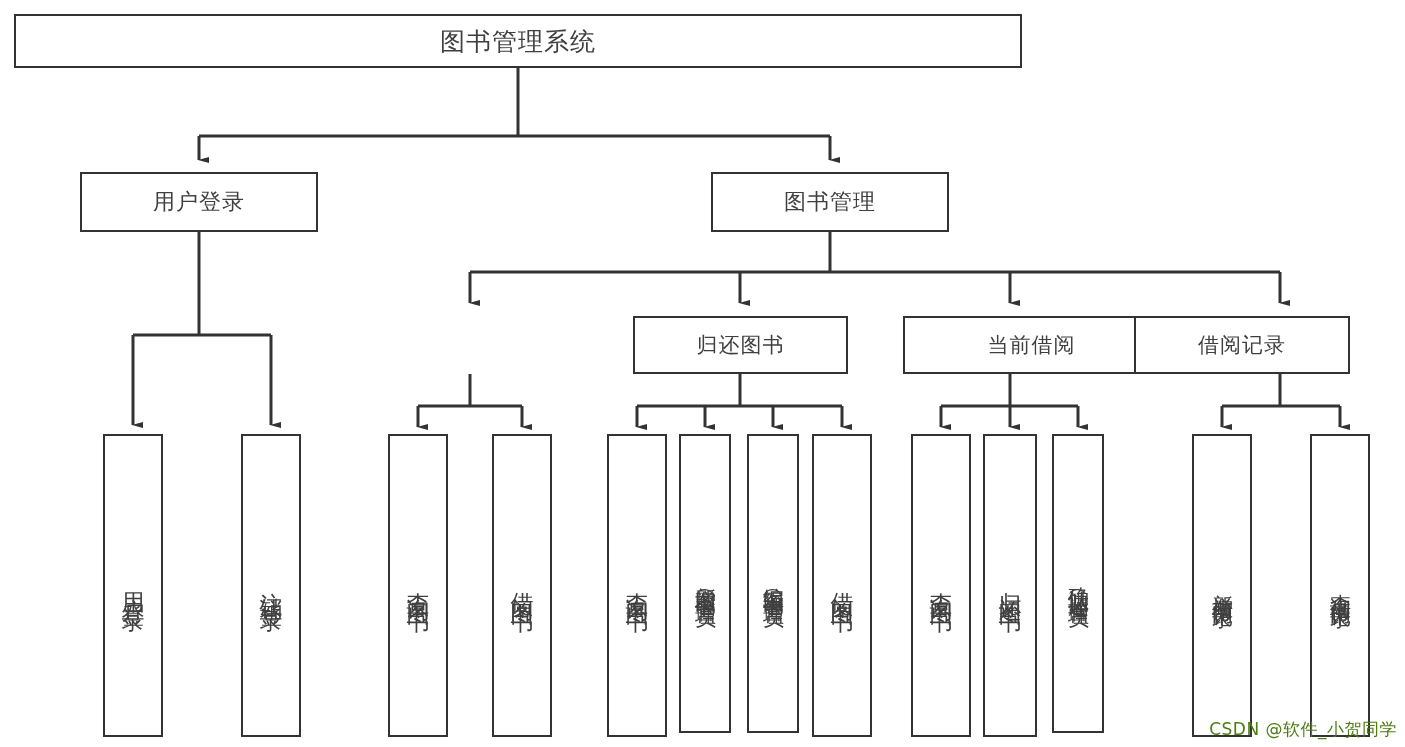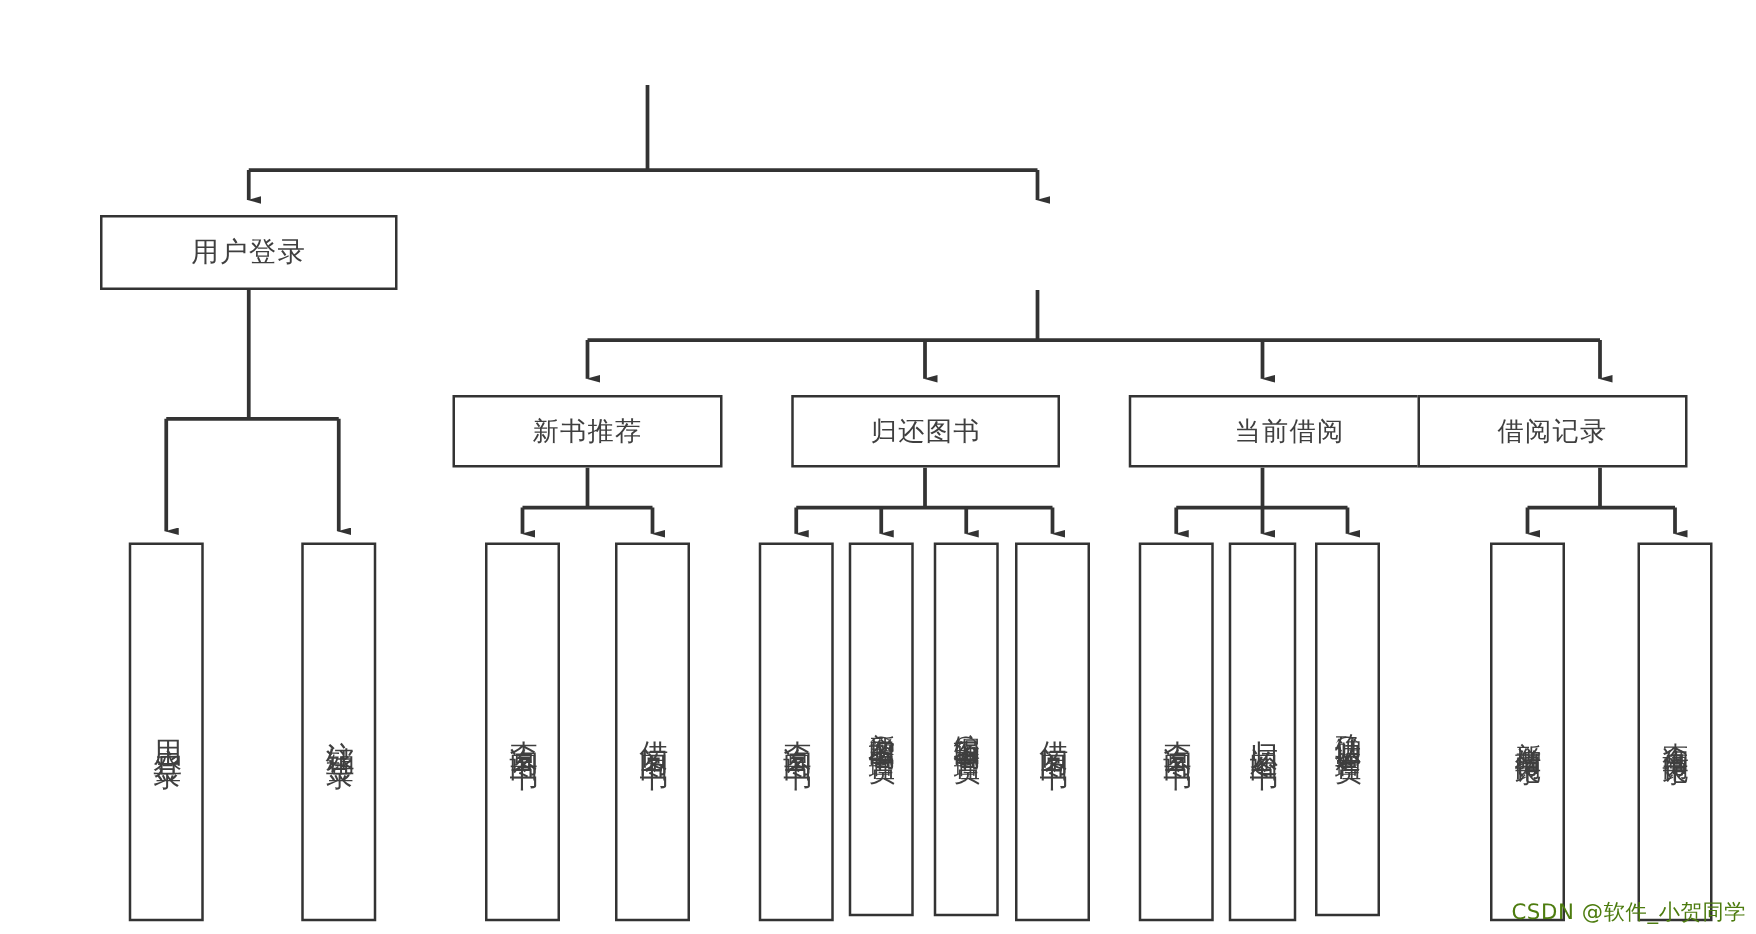--- a/index.html
+++ b/index.html
@@ -123,24 +123,25 @@
       <path d="M1010,406 L1010,427" marker-end="url(#arrow)"></path>
       <path d="M1078,406 L1078,427" marker-end="url(#arrow)"></path>
 
       <path d="M1280,374 L1280,406"></path>
       <path d="M1222,406 L1340,406"></path>
       <path d="M1222,406 L1222,427" marker-end="url(#arrow)"></path>
       <path d="M1340,406 L1340,427" marker-end="url(#arrow)"></path>
     </g>
   </svg>
 
+  <div class="node root" style="left:14px; top:14px; width:1008px; height:54px;">图书管理系统</div>
 
   <div class="node lvl1" style="left:80px; top:172px; width:238px; height:60px;">用户登录</div>
+  <div class="node lvl1" style="left:711px; top:172px; width:238px; height:60px;">图书管理</div>
 
-  <div class="node lvl2" style="left:362px; top:316px; width:216px; height:58px;">新书推荐</div>
   <div class="node lvl2" style="left:633px; top:316px; width:215px; height:58px;">归还图书</div>
   <div class="node lvl2" style="left:903px; top:316px; width:257px; height:58px;">当前借阅</div>
   <div class="node lvl2" style="left:1134px; top:316px; width:216px; height:58px;">借阅记录</div>
 
   <div class="node leaf" style="left:103px; top:434px; width:60px; height:303px;">用户登录</div>
   <div class="node leaf" style="left:241px; top:434px; width:60px; height:303px;">注销登录</div>
 
   <div class="node leaf" style="left:388px; top:434px; width:60px; height:303px;">查询图书</div>
   <div class="node leaf" style="left:492px; top:434px; width:60px; height:303px;">借阅图书</div>
 

